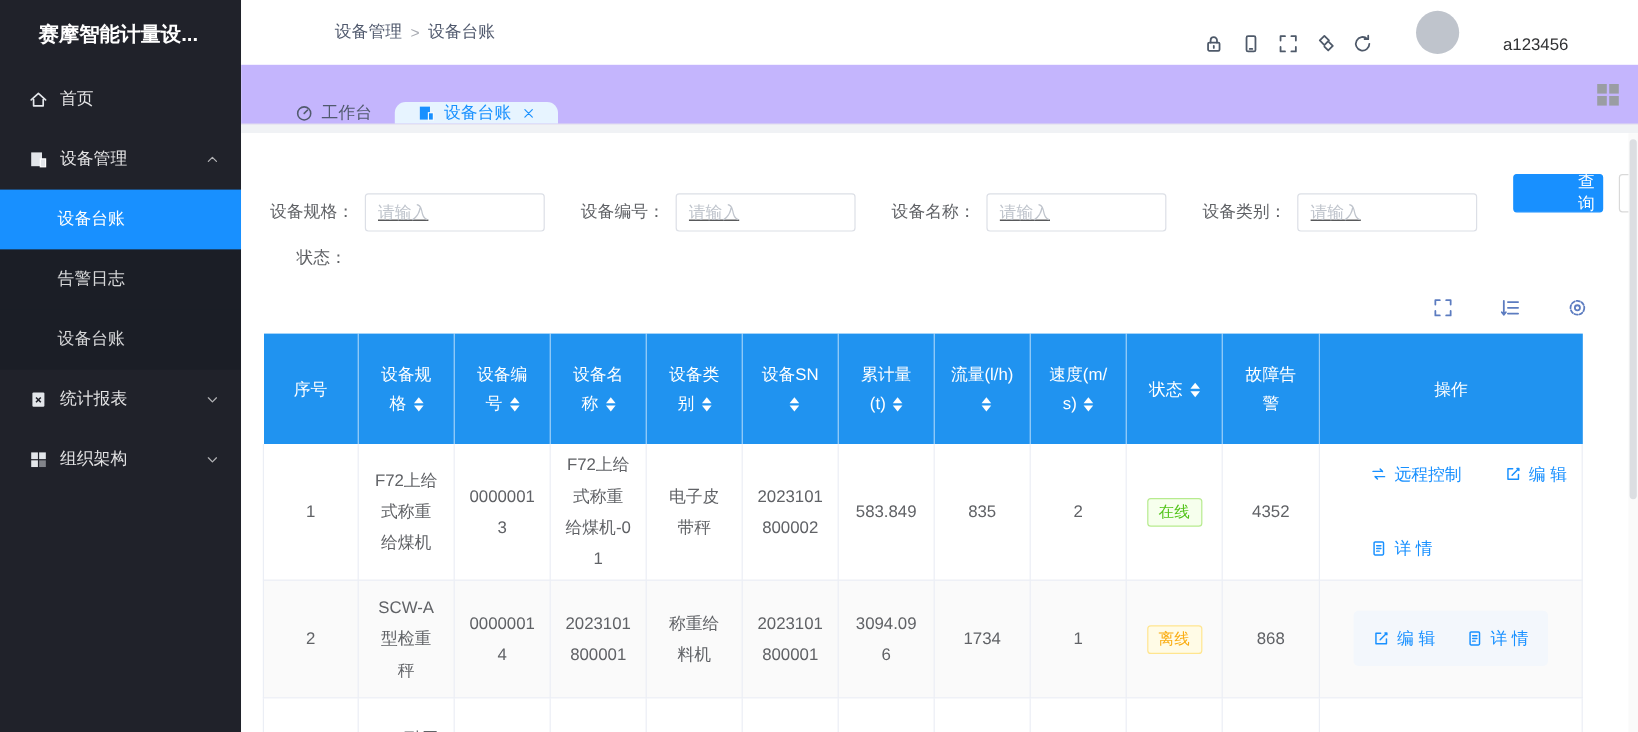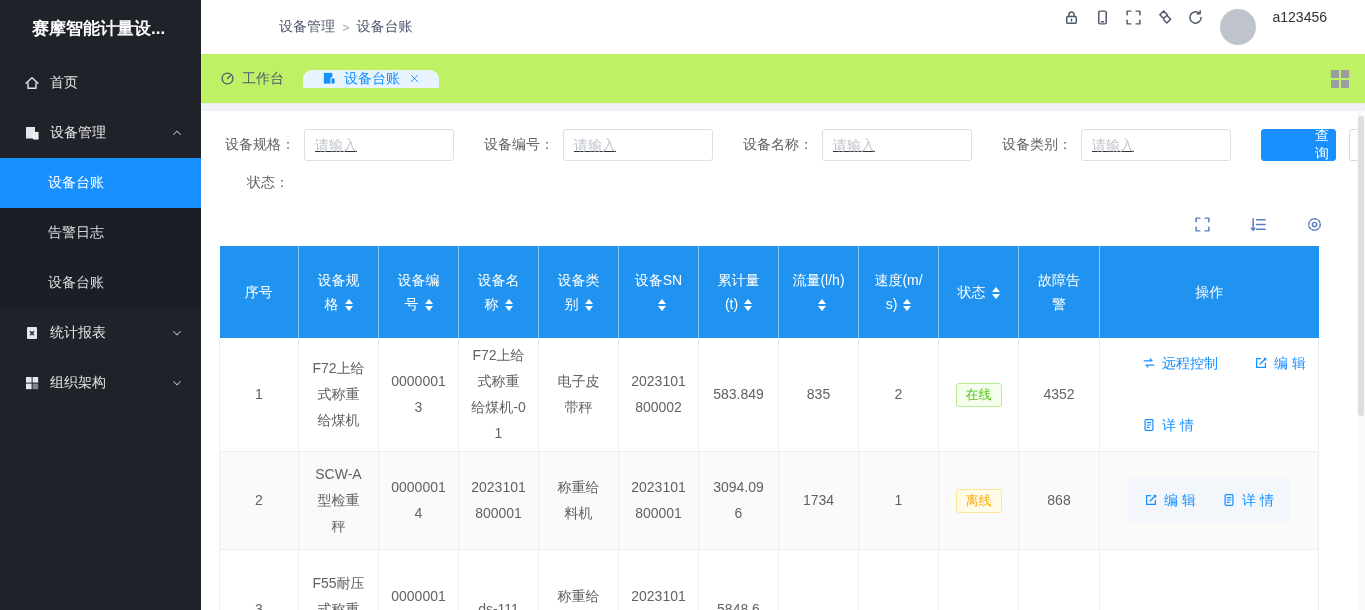--- a/index.html
+++ b/index.html
@@ -17,42 +17,42 @@
   .submenu-item.active{background:#1890ff;color:#fff;}
 
   
   .main{flex:1;display:flex;flex-direction:column;position:relative;background:#fff;min-width:0;}
   .topbar{height:54px;display:flex;align-items:center;padding:0 18px 0 20px;background:#fff;}
   .fold{width:18px;height:18px;color:#515a6e;margin-right:18px;cursor:pointer;}
   .breadcrumb{display:flex;align-items:center;font-size:14px;color:#515a6e;gap:7px;}
   .breadcrumb .b-icon{width:15px;height:15px;color:#2b3246;}
   .crumb-sep{color:#a8abb2;font-size:13px;}
   .crumb-current{color:#515a6e;}
-  .topbar-right{margin-left:auto;display:flex;align-items:flex-start;gap:8px;}
+  .topbar-right{margin-left:auto;display:flex;align-items:flex-end;gap:28px;}
   .tb-icon{width:17px;height:17px;color:#4e5969;cursor:pointer;}
   .avatar{width:36px;height:36px;border-radius:50%;background:#bfc4cc;margin-left:8px;cursor:pointer;}
   .username{font-size:14px;color:#303133;margin-left:8px;cursor:pointer;}
   .chev-down{width:12px;height:12px;color:#909399;cursor:pointer;}
 
   
-  .tabbar{height:49px;background:#bef264;display:flex;align-items:center;border-bottom:1px solid #ececec;}
+  .tabbar{height:49px;background:#c4b5fd;display:flex;align-items:flex-end;padding-left:26px;border-bottom:1px solid #ececec;}
   .tab{display:flex;align-items:center;gap:7px;padding:0 19px;font-size:14px;color:#515a6e;cursor:pointer;}
   .tab .t-icon{width:15px;height:15px;color:#515a6e;}
   .tab.active{background:#e7f4ff;color:#1890ff;border-radius:9px 9px 0 0;}
   .tab.active .t-icon{color:#1890ff;}
   .t-close{width:11px;height:11px;margin-left:2px;color:#1890ff;cursor:pointer;}
   .tab-options{margin-left:auto;margin-right:16px;align-self:center;cursor:pointer;}
   .grid-icon{display:grid;grid-template-columns:8px 8px;grid-gap:2px;}
   .grid-icon i{width:8px;height:8px;background:#9a9da3;display:block;}
   .gap{height:7px;background:#f0f2f5;}
 
   
   .content{flex:1;background:#fff;padding:18px 0 0 18px;overflow:hidden;}
   .filter-row{display:flex;align-items:center;margin-left:6px;padding-right:29px;}
-  .f-item{display:flex;align-items:center;margin-right:30px;}
+  .f-item{display:flex;align-items:center;margin-right:30px;margin-top:32px;}
   .f-label{font-size:14px;color:#606266;margin-right:9px;white-space:nowrap;}
   .f-label.fixed{width:64px;text-align:right;margin-right:9px;}
   .f-input{width:128px;height:30px;border:1px solid #dcdfe6;border-radius:3px;padding:0 10px;font-size:14px;color:#303133;outline:none;text-decoration:underline;}
   .f-input::placeholder{color:#bfc4cc;}
   .btn{height:32px;border-radius:3px;font-size:14px;display:inline-flex;align-items:center;justify-content:center;gap:7px;cursor:pointer;padding-left:32px;}
   .btn .b-ic{width:14px;height:14px;}
   .btn-primary{background:#1890ff;border:1px solid #1890ff;color:#fff;width:83px;margin-left:auto;}
   .btn-plain{background:#fff;border:1px solid #d9d9d9;color:#515a6e;width:81px;margin-left:13px;}
   .filter-row2{margin-top:13px;display:flex;align-items:center;margin-left:6px;}
   .select{width:148px;height:30px;border:1px solid #dcdfe6;border-radius:3px;display:flex;align-items:center;justify-content:space-between;padding:0 10px;font-size:14px;color:#303133;cursor:pointer;}

